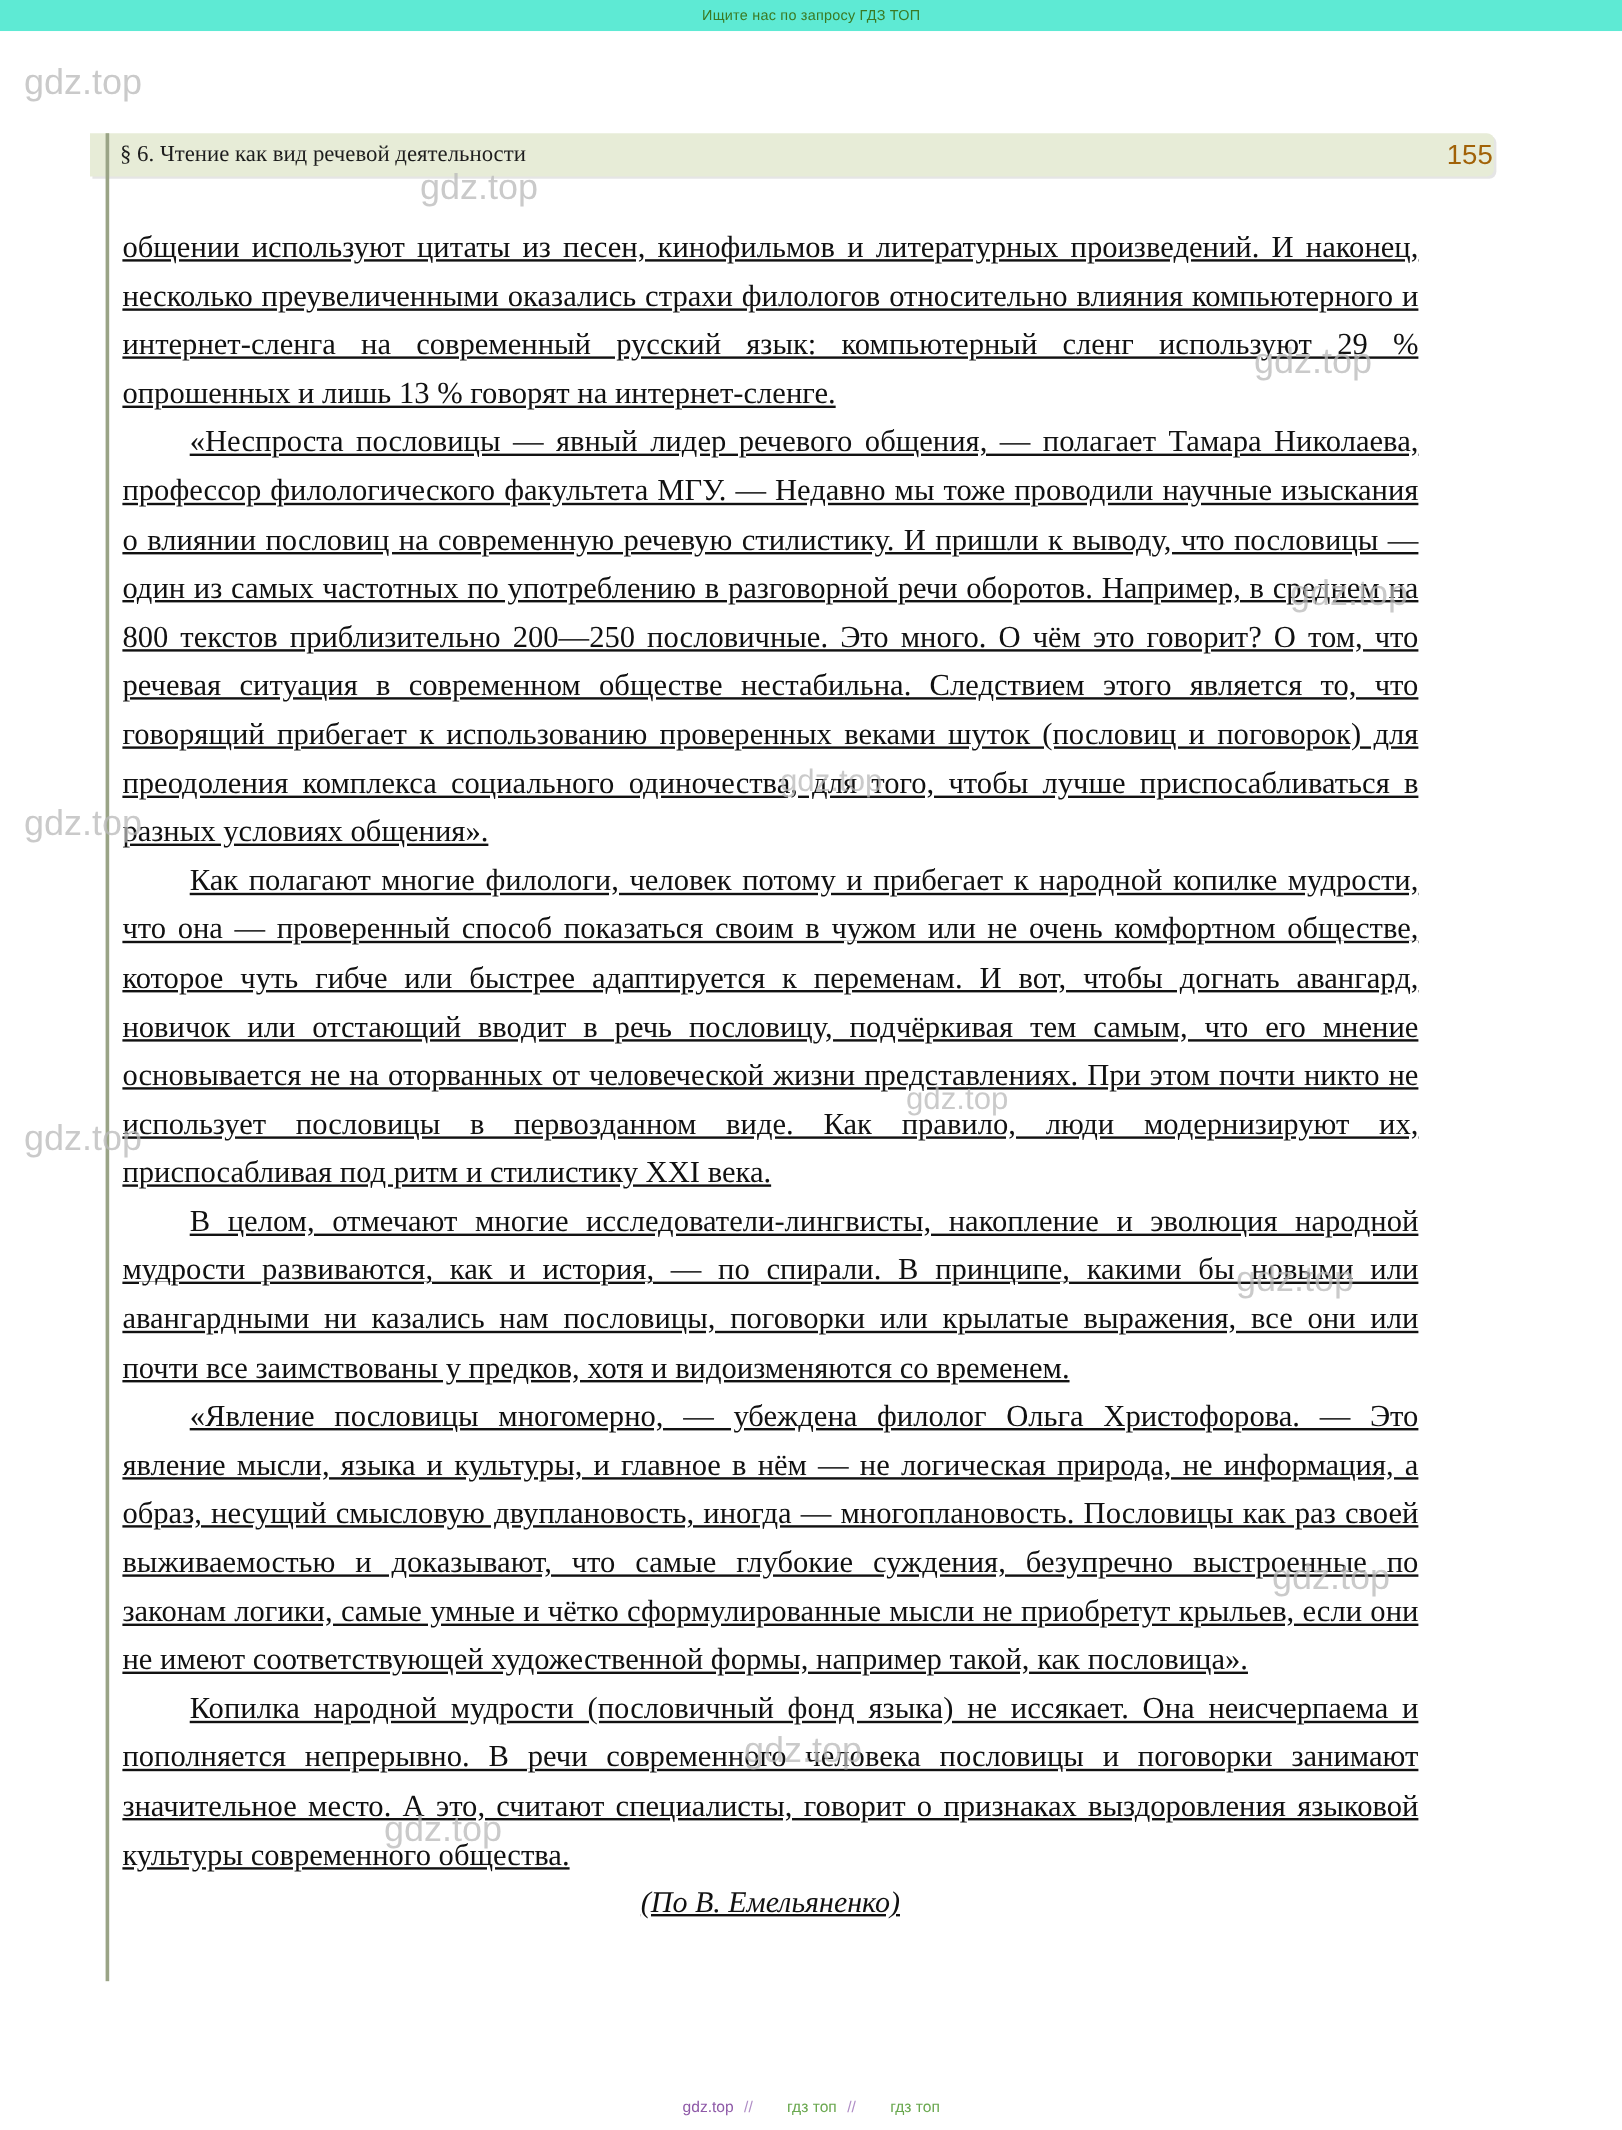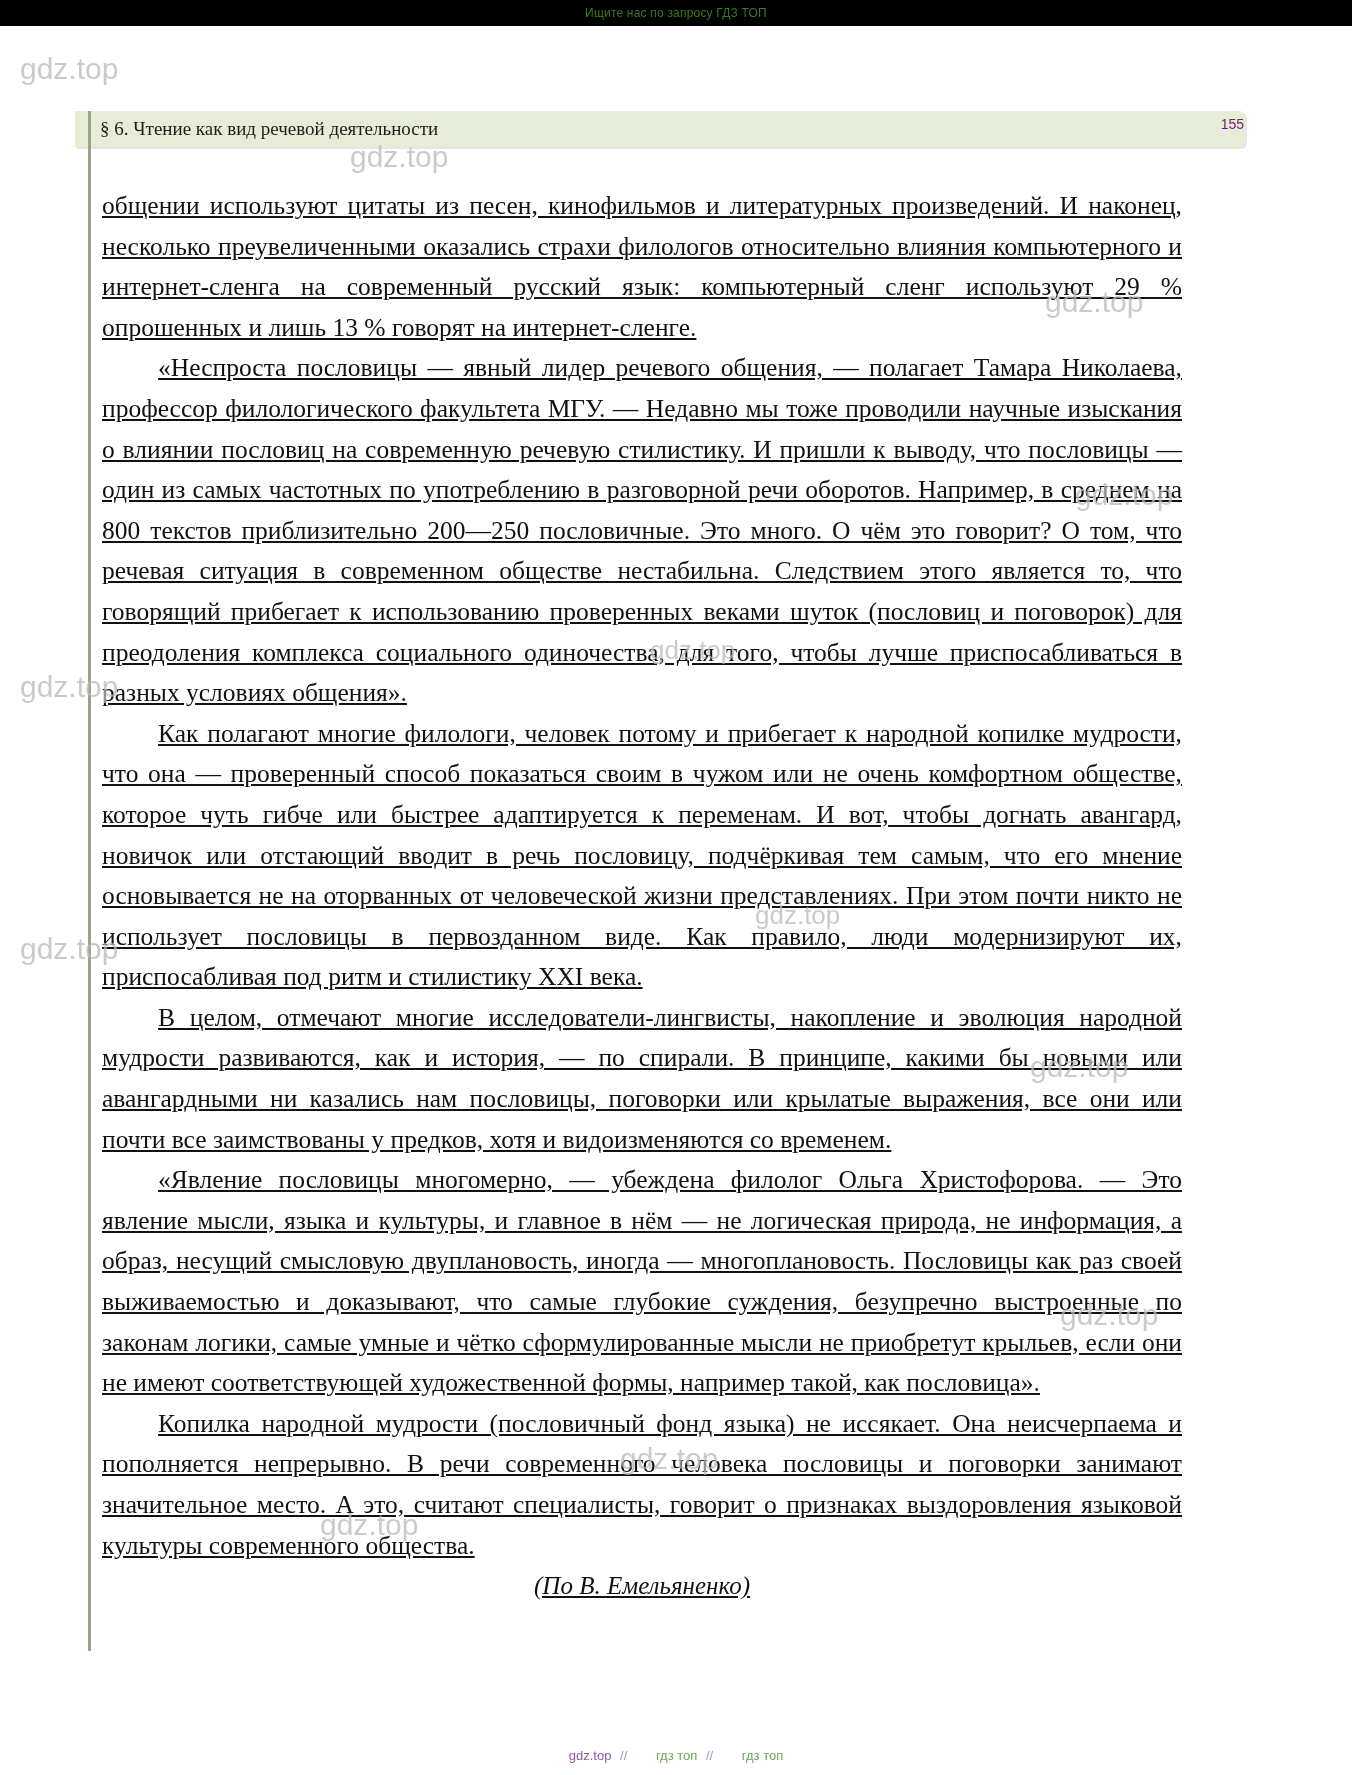--- a/index.html
+++ b/index.html
@@ -14,21 +14,21 @@
     font-family: "Liberation Serif", serif;
     overflow: hidden;
   }
 
   
   .top-bar {
     position: absolute;
     top: 0; left: 0;
     width: 1352px;
     height: 26px;
-    background: #000000;
+    background: #5eead4;
     display: flex;
     align-items: center;
     justify-content: center;
   }
   .top-bar-text {
     font-family: "Liberation Sans", sans-serif;
     font-size: 12px;
     color: #3a7a23;
     letter-spacing: .2px;
   }
@@ -68,22 +68,22 @@
     font-family: Liberation Serif, serif;
     font-size: 19px;
     color: #1d1d1d;
     white-space: nowrap;
   }
   .header-page-no {
     position: absolute;
     top: 90px;
     right: 108px;
     font-family: "Liberation Sans", sans-serif;
-    font-size: 14px;
-    color: #701a75;
+    font-size: 23px;
+    color: #a16207;
   }
 
   
   .text-column {
     position: absolute;
     top: 160px;
     left: 102px;
     width: 1080px;
     font-size: 25.5px;
     line-height: 40.6px;

